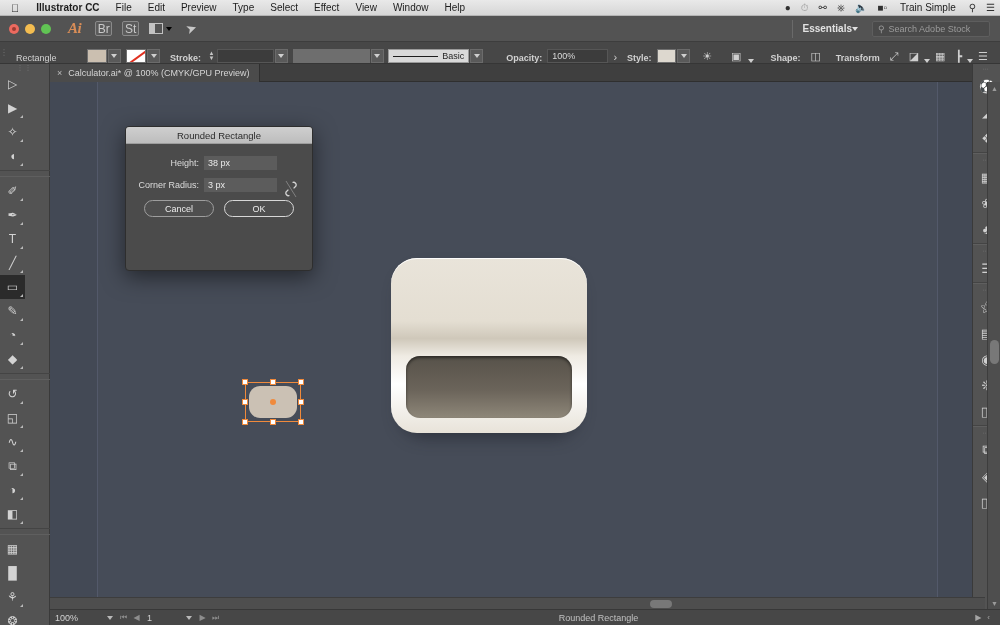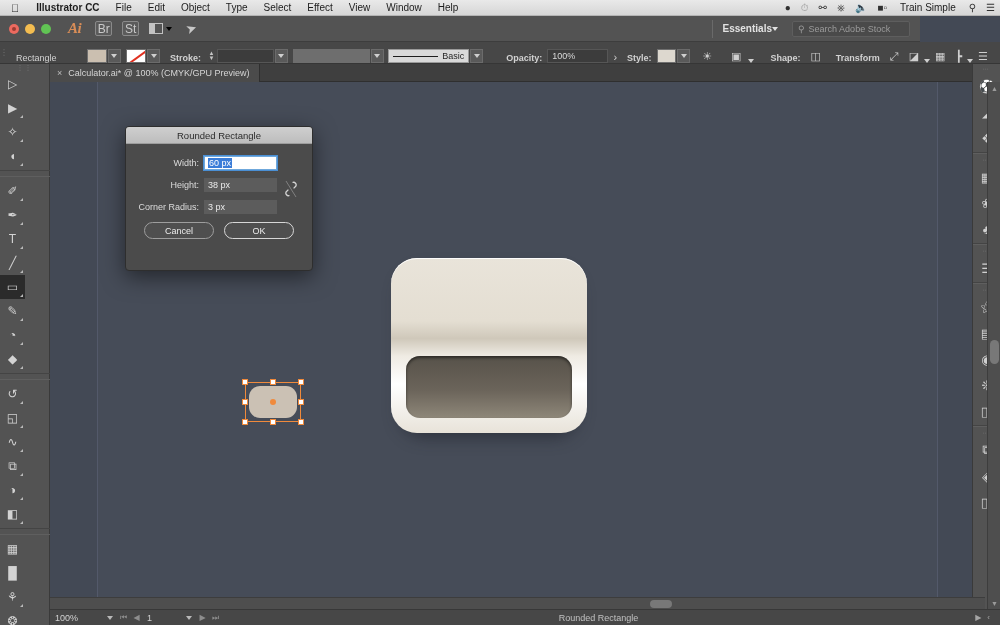--- a/index.html
+++ b/index.html
@@ -20,21 +20,21 @@
   }
   .osbar .mi{ padding:0 8px; line-height:16px; white-space:nowrap; }
   .osbar .mi.bold{ font-weight:bold; }
   .osbar .apple{ padding:0 9px 0 11px; font-size:11px; }
   .osbar .spacer{ flex:1; }
   .osbar .si{ padding:0 5px; font-size:10px; color:#303030; }
   .osbar .si.dim{ color:#9a9a9a; }
 
   
   .appbar{
-    position:absolute; left:0; top:16px; width:920px; height:26px;
+    position:absolute; left:0; top:16px; width:1000px; height:26px;
     background:#535353; display:flex; align-items:center;
     border-bottom:1px solid #3d3d3d;
   }
   .traffic{ display:flex; gap:6px; padding:0 9px; }
   .dot{ width:10px;height:10px;border-radius:50%; position:relative;}
   .dot.r{background:#ec6a5f;} .dot.y{background:#f4bd50;} .dot.g{background:#61c454;}
   .dot.r::after{content:""; position:absolute; left:3px; top:3px; width:4px;height:4px;border-radius:50%; background:#9a3b33;}
   .ailogo{ color:#d98d57; font-size:15px; font-weight:bold; font-style:italic;
     font-family:"Liberation Serif", serif; padding:0 14px 0 8px; letter-spacing:-.5px;}
   .sqbtn{ width:17px;height:15px; border:1px solid #8a8a8a; border-radius:2px;
@@ -209,21 +209,21 @@
 </head>
 <body>
 
 <div id="app">
 
   <div class="osbar">
     <div class="mi apple"></div>
     <div class="mi bold">Illustrator CC</div>
     <div class="mi">File</div>
     <div class="mi">Edit</div>
-    <div class="mi">Object</div>
+    <div class="mi">Preview</div>
     <div class="mi">Type</div>
     <div class="mi">Select</div>
     <div class="mi">Effect</div>
     <div class="mi">View</div>
     <div class="mi">Window</div>
     <div class="mi">Help</div>
     <div class="spacer"></div>
     <div class="si">●</div>
     <div class="si dim">⏱</div>
     <div class="si">⚯</div>
@@ -450,26 +450,20 @@
       <span>▶</span>
       <span>‹</span>
     </div>
   </div>
 
   <div class="overlay">
     <div class="dialog">
       <div class="dlg-title">Rounded Rectangle</div>
       <div class="dlg-body">
         <div class="frow">
-          <div class="flbl">Width:</div>
-          <div class="finput focus">
-            <span class="seltext">60 px</span>
-          </div>
-        </div>
-        <div class="frow">
           <div class="flbl">Height:</div>
           <div class="finput">
             <span>38 px</span>
           </div>
         </div>
         <div class="frow">
           <div class="flbl">Corner Radius:</div>
           <div class="finput">
             <span>3 px</span>
           </div>

